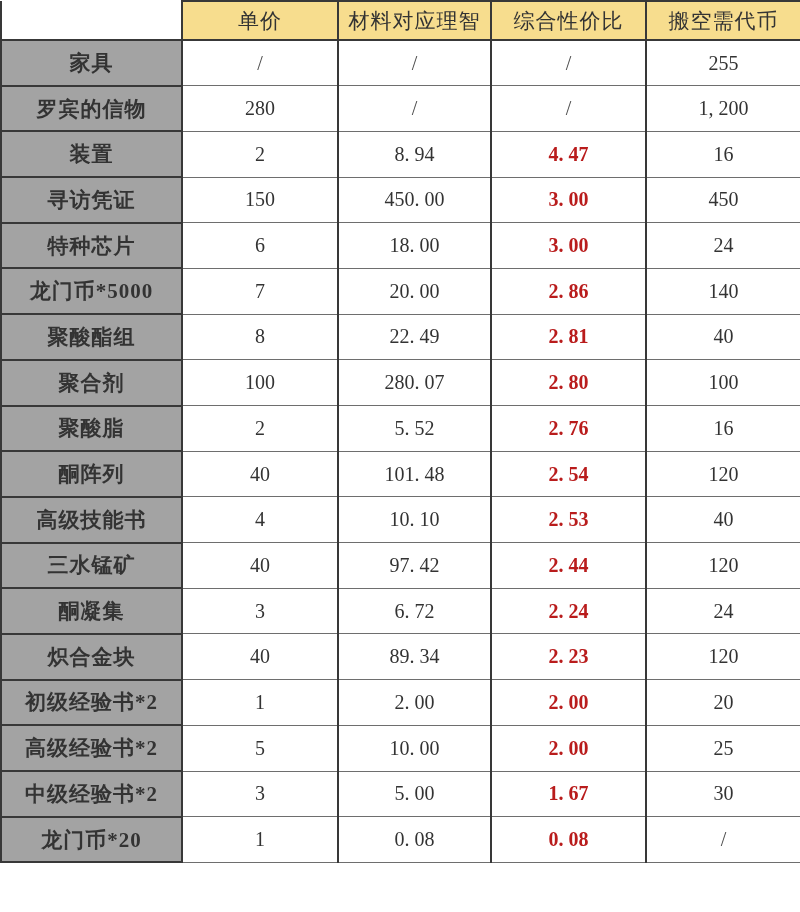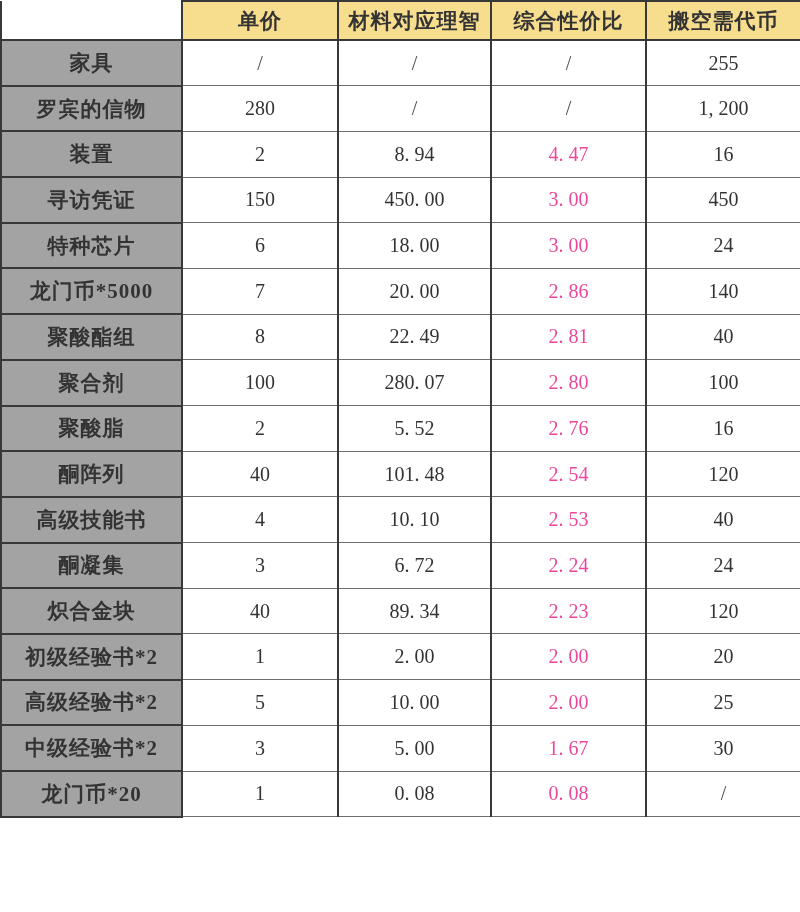--- a/index.html
+++ b/index.html
@@ -30,41 +30,41 @@
     background: #ffffff;
     border-top: 1px solid #6e6e6e;
     border-bottom: 1px solid #6e6e6e;
     border-left: 2px solid #383838;
     border-right: 2px solid #383838;
     height: 43.7px;
   }
   
   thead th {
     background: #f7dd8e;
-    font-weight: bold;
+    font-weight: normal;
     font-size: 21px;
     border: 2px solid #383838;
     height: 37px;
     letter-spacing: 1px;
   }
   thead th.corner {
     background: #ffffff;
     border-top: none;
   }
   
   td.label {
     background: #a3a3a3;
     font-weight: bold;
     font-size: 21px;
     border: 2px solid #383838;
     letter-spacing: 1px;
   }
   td.red {
-    color: #ec4899;
-    font-weight: normal;
+    color: #b91c1c;
+    font-weight: bold;
   }
   td.slash {
     color: #4a4a4a;
     font-weight: normal;
   }
 </style>
 </head>
 <body>
 
 <table class="value-table">
@@ -156,20 +156,27 @@
         <td>120</td>
       </tr>
       <tr>
         <td class="label">高级技能书</td>
         <td>4</td>
         <td>10. 10</td>
         <td class="red">2. 53</td>
         <td>40</td>
       </tr>
       <tr>
+        <td class="label">三水锰矿</td>
+        <td>40</td>
+        <td>97. 42</td>
+        <td class="red">2. 44</td>
+        <td>120</td>
+      </tr>
+      <tr>
         <td class="label">酮凝集</td>
         <td>3</td>
         <td>6. 72</td>
         <td class="red">2. 24</td>
         <td>24</td>
       </tr>
       <tr>
         <td class="label">炽合金块</td>
         <td>40</td>
         <td>89. 34</td>

